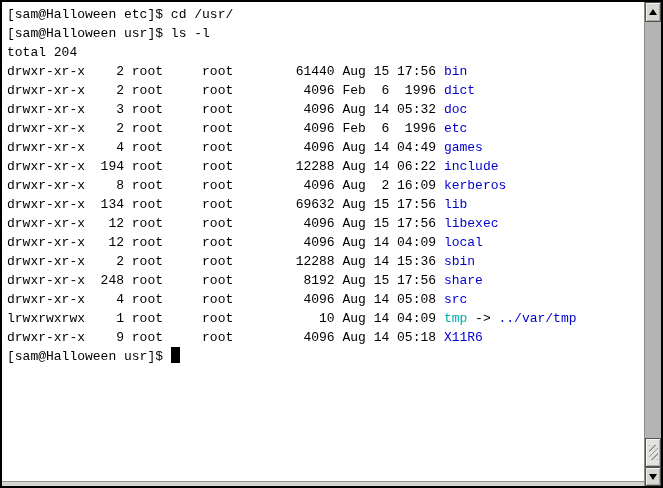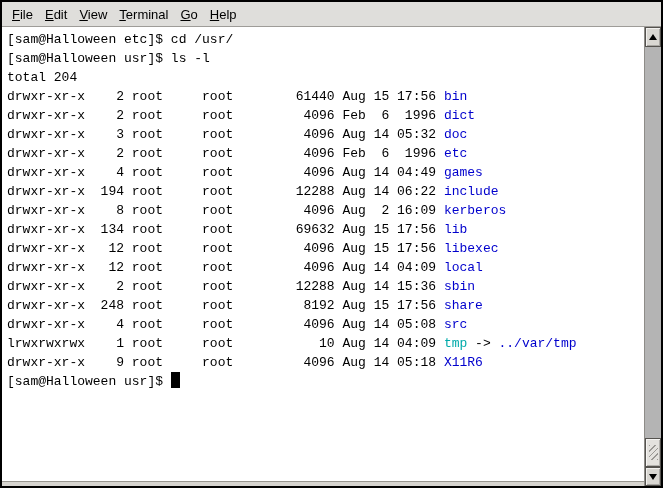--- a/index.html
+++ b/index.html
@@ -98,28 +98,20 @@
   .sb-grip {
     width: 9px; height: 15px;
     background: repeating-linear-gradient(135deg, #9a9894 0px, #9a9894 1px, transparent 1px, transparent 4px);
   }
 </style>
 </head>
 <body>
 
 <div class="window">
 
-  <div class="menubar">
-      <div class="menu-item"><span class="mn">F</span>ile</div>
-      <div class="menu-item"><span class="mn">E</span>dit</div>
-      <div class="menu-item"><span class="mn">V</span>iew</div>
-      <div class="menu-item"><span class="mn">T</span>erminal</div>
-      <div class="menu-item"><span class="mn">G</span>o</div>
-      <div class="menu-item"><span class="mn">H</span>elp</div>
-    </div>
 
   <div class="main">
     <div class="terminal-col">
       <div class="terminal-output"><div class="term-line"><span>[sam@Halloween etc]$ cd /usr/</span></div><div class="term-line"><span>[sam@Halloween usr]$ ls -l</span></div><div class="term-line"><span>total 204</span></div><div class="term-line"><span>drwxr-xr-x    2 root     root        61440 Aug 15 17:56 </span><span style="color: rgb(0, 0, 205);">bin</span></div><div class="term-line"><span>drwxr-xr-x    2 root     root         4096 Feb  6  1996 </span><span style="color: rgb(0, 0, 205);">dict</span></div><div class="term-line"><span>drwxr-xr-x    3 root     root         4096 Aug 14 05:32 </span><span style="color: rgb(0, 0, 205);">doc</span></div><div class="term-line"><span>drwxr-xr-x    2 root     root         4096 Feb  6  1996 </span><span style="color: rgb(0, 0, 205);">etc</span></div><div class="term-line"><span>drwxr-xr-x    4 root     root         4096 Aug 14 04:49 </span><span style="color: rgb(0, 0, 205);">games</span></div><div class="term-line"><span>drwxr-xr-x  194 root     root        12288 Aug 14 06:22 </span><span style="color: rgb(0, 0, 205);">include</span></div><div class="term-line"><span>drwxr-xr-x    8 root     root         4096 Aug  2 16:09 </span><span style="color: rgb(0, 0, 205);">kerberos</span></div><div class="term-line"><span>drwxr-xr-x  134 root     root        69632 Aug 15 17:56 </span><span style="color: rgb(0, 0, 205);">lib</span></div><div class="term-line"><span>drwxr-xr-x   12 root     root         4096 Aug 15 17:56 </span><span style="color: rgb(0, 0, 205);">libexec</span></div><div class="term-line"><span>drwxr-xr-x   12 root     root         4096 Aug 14 04:09 </span><span style="color: rgb(0, 0, 205);">local</span></div><div class="term-line"><span>drwxr-xr-x    2 root     root        12288 Aug 14 15:36 </span><span style="color: rgb(0, 0, 205);">sbin</span></div><div class="term-line"><span>drwxr-xr-x  248 root     root         8192 Aug 15 17:56 </span><span style="color: rgb(0, 0, 205);">share</span></div><div class="term-line"><span>drwxr-xr-x    4 root     root         4096 Aug 14 05:08 </span><span style="color: rgb(0, 0, 205);">src</span></div><div class="term-line"><span>lrwxrwxrwx    1 root     root           10 Aug 14 04:09 </span><span style="color: rgb(0, 170, 170);">tmp</span><span> -&gt; </span><span style="color: rgb(0, 0, 205);">../var/tmp</span></div><div class="term-line"><span>drwxr-xr-x    9 root     root         4096 Aug 14 05:18 </span><span style="color: rgb(0, 0, 205);">X11R6</span></div><div class="term-line"><span>[sam@Halloween usr]$ </span><span class="cursor"></span></div></div>
       <div class="bottom-frame"></div>
     </div>
 
     <div class="scrollbar">
       <div class="sb-btn up">
         <div class="tri-up"></div>

